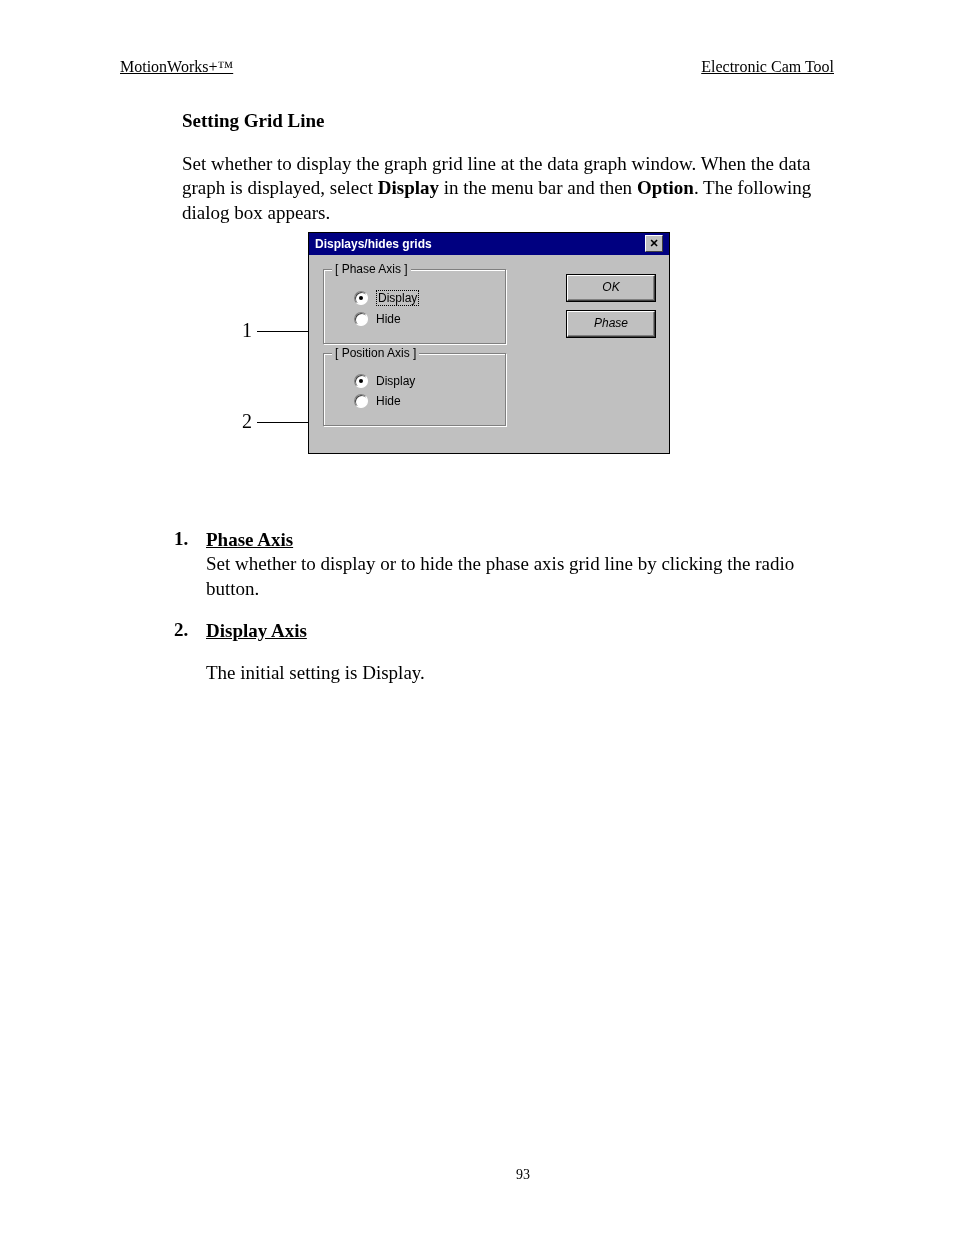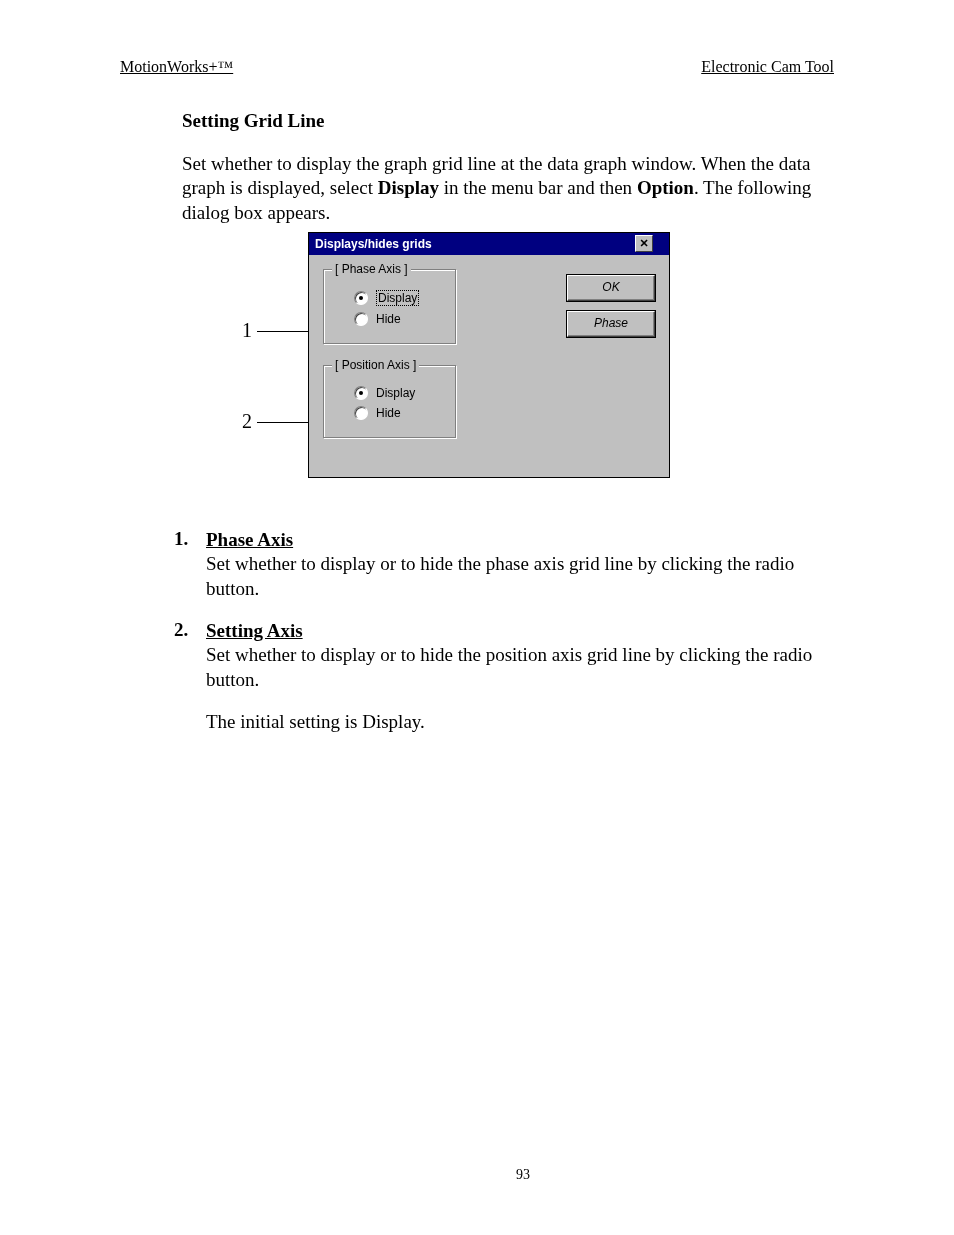--- a/index.html
+++ b/index.html
@@ -80,21 +80,21 @@
     font-family: Tahoma, Arial, sans-serif;
     font-size: 12px;
   }
   .titlebar {
     background: #000080;
     color: #ffffff;
     font-weight: bold;
     display: flex;
     justify-content: space-between;
     align-items: center;
-    padding: 2px 16px 3px 6px;
+    padding: 2px 6px 3px 6px;
     font-size: 12px;
   }
   .close-btn {
     width: 16px;
     height: 15px;
     background: #c0c0c0;
     border-top: 1px solid #fff;
     border-left: 1px solid #fff;
     border-right: 1px solid #404040;
     border-bottom: 1px solid #404040;
@@ -137,22 +137,22 @@
     box-shadow: inset -1px -1px 0 #808080;
   }
   .groupbox {
     border-top: 1px solid #808080;
     border-left: 1px solid #808080;
     border-right: 1px solid #fff;
     border-bottom: 1px solid #fff;
     box-shadow: inset -1px -1px 0 #808080, inset 1px 1px 0 #fff;
     padding: 14px 30px 12px 30px;
     position: relative;
-    margin-bottom: 20px;
-    width: 134px;
+    margin-bottom: 8px;
+    width: 184px;
     box-sizing: border-box;
   }
   .group-legend {
     position: absolute;
     top: -8px;
     left: 8px;
     background: #c0c0c0;
     padding: 0 3px;
     font-size: 12px;
   }
@@ -293,20 +293,19 @@
   <div class="item">
     <div class="num">1.</div>
     <div class="item-body">
       <div class="item-title">Phase Axis</div>
       <div class="item-desc">Set whether to display or to hide the phase axis grid line by clicking the radio button.</div>
     </div>
   </div>
   <div class="item">
     <div class="num">2.</div>
     <div class="item-body">
-      <div class="item-title">Setting Axis</div>
-      <div class="item-desc">Set whether to display or to hide the position axis grid line by clicking the radio button.</div>
+      <div class="item-title">Display Axis</div>
     </div>
   </div>
   <div class="item-note">The initial setting is Display.</div>
 </div>
 
 <div class="page-num">93</div>
 
 </body></html>

